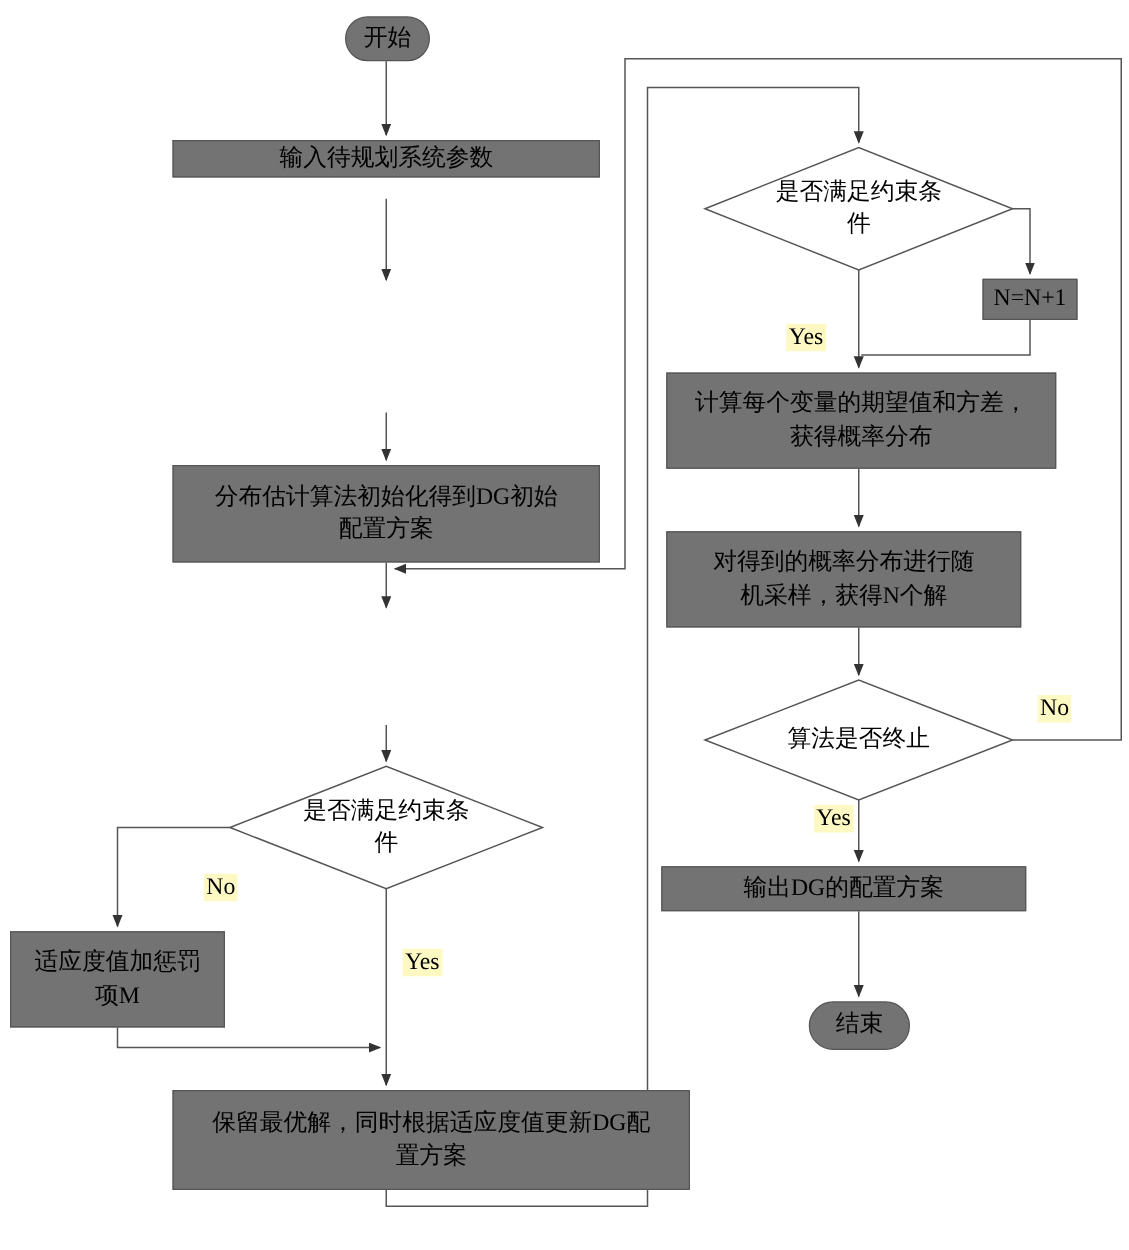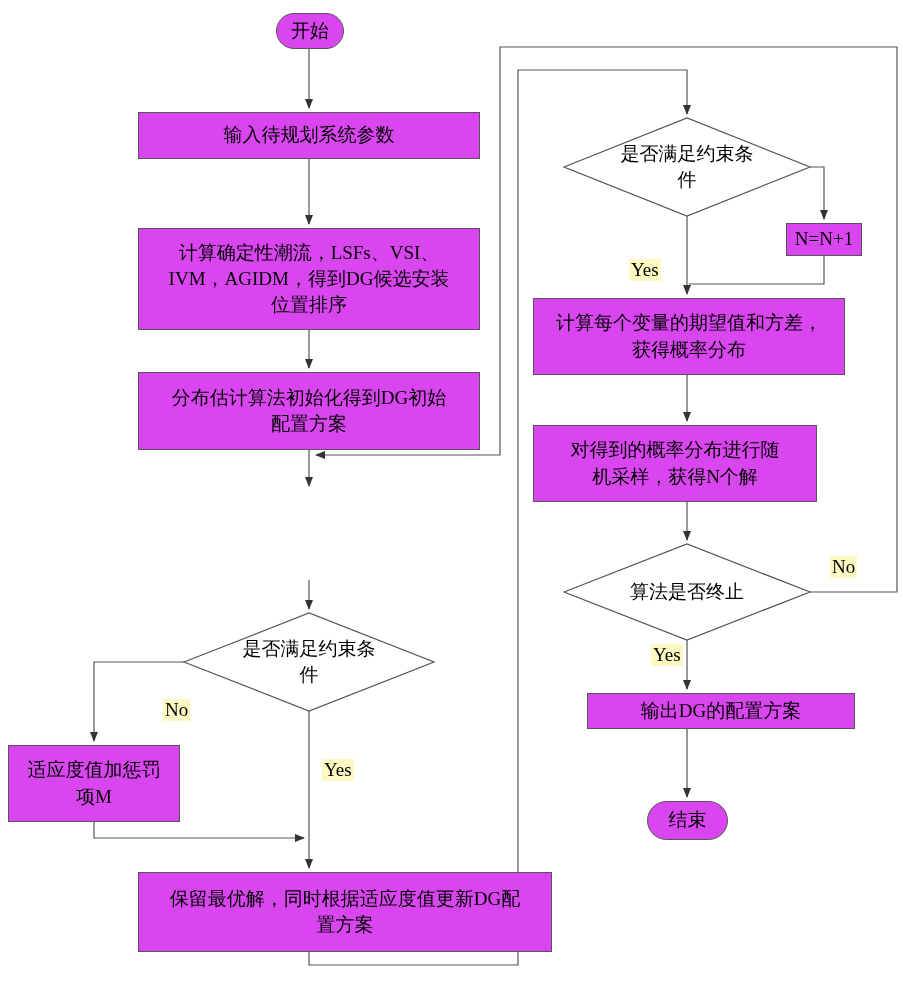--- a/index.html
+++ b/index.html
@@ -1,20 +1,20 @@
 <!DOCTYPE html>
 <html><head>
 <meta charset="utf-8">
 <style>
   html,body{margin:0;padding:0;background:#fff;}
   .canvas{position:relative;width:903px;height:1000px;background:#fff;overflow:hidden;
     font-family:"Liberation Serif","DejaVu Serif",serif;color:#000;}
   .canvas>svg{position:absolute;left:0;top:0;}
   .node{position:absolute;box-sizing:border-box;display:flex;align-items:center;justify-content:center;
-    text-align:center;background:#d946ef;border:1px solid #555;font-size:19px;line-height:1.38;}
+    text-align:center;background:#737373;border:1px solid #555;font-size:19px;line-height:1.38;}
   .stadium{border-radius:20px;}
   .dtext{position:absolute;box-sizing:border-box;display:flex;align-items:center;justify-content:center;
     text-align:center;font-size:19px;line-height:1.38;background:transparent;}
   .blabel{position:absolute;font-size:19px;background:#fef9c3;padding:0 2px;}
 </style>
 </head>
 <body>
 
 <div class="canvas">
 
@@ -47,44 +47,43 @@
       <polyline points="824,256 824,284 689,284"></polyline>
       <polyline points="687,375 687,421" marker-end="url(#arr)"></polyline>
       <polyline points="687,502 687,540" marker-end="url(#arr)"></polyline>
       <polyline points="687,640 687,689" marker-end="url(#arr)"></polyline>
       <polyline points="687,729 687,797" marker-end="url(#arr)"></polyline>
     </g>
   </svg>
 
   <div class="node stadium" style="left:276px;top:13px;width:68px;height:36px">开始</div>
 
-  <div class="node" style="left:138px;top:112px;width:342px;height:47px">输入待规划系统参数</div>
+  <div class="node" style="left:138px;top:112px;width:342px;height:30px">输入待规划系统参数</div>
 
-  <div class="node" style="left:138px;top:228px;width:342px;height:102px;padding:0 28px">计算确定性潮流，LSFs、VSI、IVM，AGIDM，得到DG候选安装位置排序</div>
 
   <div class="node" style="left:138px;top:372px;width:342px;height:78px;padding:12px 28px">分布估计算法初始化得到DG初始配置方案</div>
 
 
   <div class="dtext" style="left:239px;top:625px;width:140px;height:74px">是否满足约束条件</div>
 
   <div class="node" style="left:8px;top:745px;width:172px;height:77px;padding:0 16px">适应度值加惩罚项M</div>
 
   <div class="node" style="left:138px;top:872px;width:414px;height:80px;padding:0 28px">保留最优解，同时根据适应度值更新DG配置方案</div>
 
   <div class="dtext" style="left:617px;top:130px;width:140px;height:74px">是否满足约束条件</div>
 
   <div class="node" style="left:786px;top:223px;width:76px;height:33px;font-size:19px">N=N+1</div>
 
   <div class="node" style="left:533px;top:298px;width:312px;height:77px;padding:0 22px">计算每个变量的期望值和方差，获得概率分布</div>
 
   <div class="node" style="left:533px;top:425px;width:284px;height:77px;padding:0 30px">对得到的概率分布进行随机采样，获得N个解</div>
 
   <div class="dtext" style="left:607px;top:575px;width:160px;height:34px">算法是否终止</div>
 
-  <div class="node" style="left:587px;top:693px;width:268px;height:36px">输出DG的配置方案</div>
+  <div class="node" style="left:529px;top:693px;width:292px;height:36px">输出DG的配置方案</div>
 
   <div class="node stadium" style="left:647px;top:801px;width:81px;height:39px">结束</div>
 
   <div class="blabel" style="left:163px;top:699px">No</div>
   <div class="blabel" style="left:322px;top:759px">Yes</div>
   <div class="blabel" style="left:629px;top:259px">Yes</div>
   <div class="blabel" style="left:651px;top:644px">Yes</div>
   <div class="blabel" style="left:830px;top:556px">No</div>
 
 </div>

